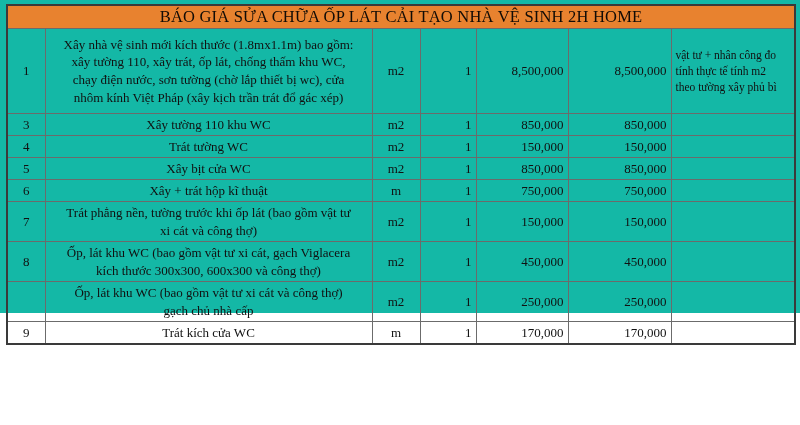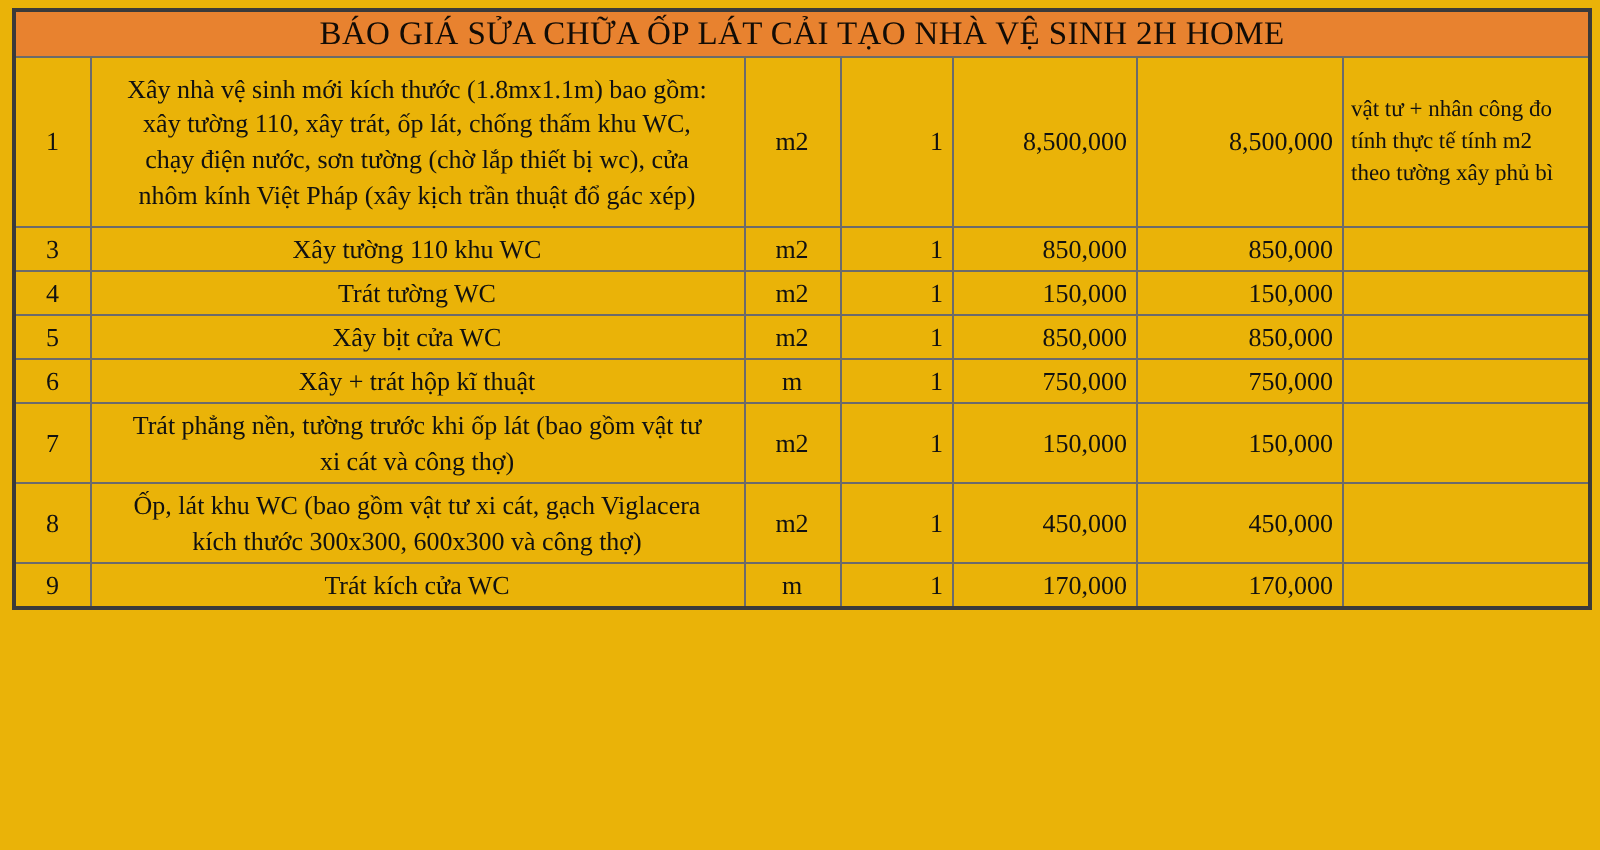--- a/index.html
+++ b/index.html
@@ -10,24 +10,24 @@
   body {
     width: 800px;
     height: 425px;
     font-family: "Liberation Serif", "DejaVu Serif", serif;
     color: #111111;
     overflow: hidden;
   }
 
   .sheet {
     width: 800px;
-    height: 425px;
+    height: 313px;
     box-sizing: border-box;
     padding: 4px 6px 4px 6px;
-    background: #eab308;
+    background: #14b8a6;
   }
 
   table.quote {
     width: 788px;
     border-collapse: collapse;
     table-layout: fixed;
     border: 2px solid #3a3a3a;
   }
 
   table.quote td, table.quote th {
@@ -106,21 +106,21 @@
         <td class="title-cell" colspan="7">BÁO GIÁ  SỬA CHỮA ỐP LÁT CẢI TẠO NHÀ VỆ SINH 2H HOME</td>
       </tr>
 
 
       <tr class="r-tall">
         <td class="c-stt">1</td>
         <td class="c-desc">
           <div class="nowrapline">Xây nhà vệ sinh mới kích thước (1.8mx1.1m) bao gồm:</div>
           <div class="nowrapline">xây tường 110, xây trát, ốp lát, chống thấm khu WC,</div>
           <div class="nowrapline">chạy điện nước, sơn tường (chờ lắp thiết bị wc), cửa</div>
-          <div class="nowrapline">nhôm kính Việt Pháp (xây kịch trần thuật đổ gác xép)</div>
+          <div class="nowrapline">nhôm kính Việt Pháp (xây kịch trần trát đổ gác xép)</div>
         </td>
         <td class="c-unit">m2</td>
         <td class="c-qty">1</td>
         <td class="c-price">8,500,000</td>
         <td class="c-total">8,500,000</td>
         <td class="c-note">
           <div>vật tư + nhân công đo</div>
           <div>tính thực tế tính m2</div>
           <div>theo tường xây phủ bì</div>
         </td>
@@ -185,20 +185,32 @@
           <div class="nowrapline">Ốp, lát khu WC (bao gồm vật tư xi cát, gạch Viglacera</div>
           <div class="nowrapline">kích thước 300x300, 600x300 và công thợ)</div>
         </td>
         <td class="c-unit">m2</td>
         <td class="c-qty">1</td>
         <td class="c-price">450,000</td>
         <td class="c-total">450,000</td>
         <td class="c-note"></td>
       </tr>
 
+      <tr class="r-med">
+        <td class="c-stt"></td>
+        <td class="c-desc">
+          <div class="nowrapline">Ốp, lát khu WC (bao gồm vật tư xi cát và công thợ)</div>
+          <div class="nowrapline">gạch chủ nhà cấp</div>
+        </td>
+        <td class="c-unit">m2</td>
+        <td class="c-qty">1</td>
+        <td class="c-price">250,000</td>
+        <td class="c-total">250,000</td>
+        <td class="c-note"></td>
+      </tr>
 
       <tr class="r-short">
         <td class="c-stt">9</td>
         <td class="c-desc">Trát kích cửa WC</td>
         <td class="c-unit">m</td>
         <td class="c-qty">1</td>
         <td class="c-price">170,000</td>
         <td class="c-total">170,000</td>
         <td class="c-note"></td>
       </tr>

